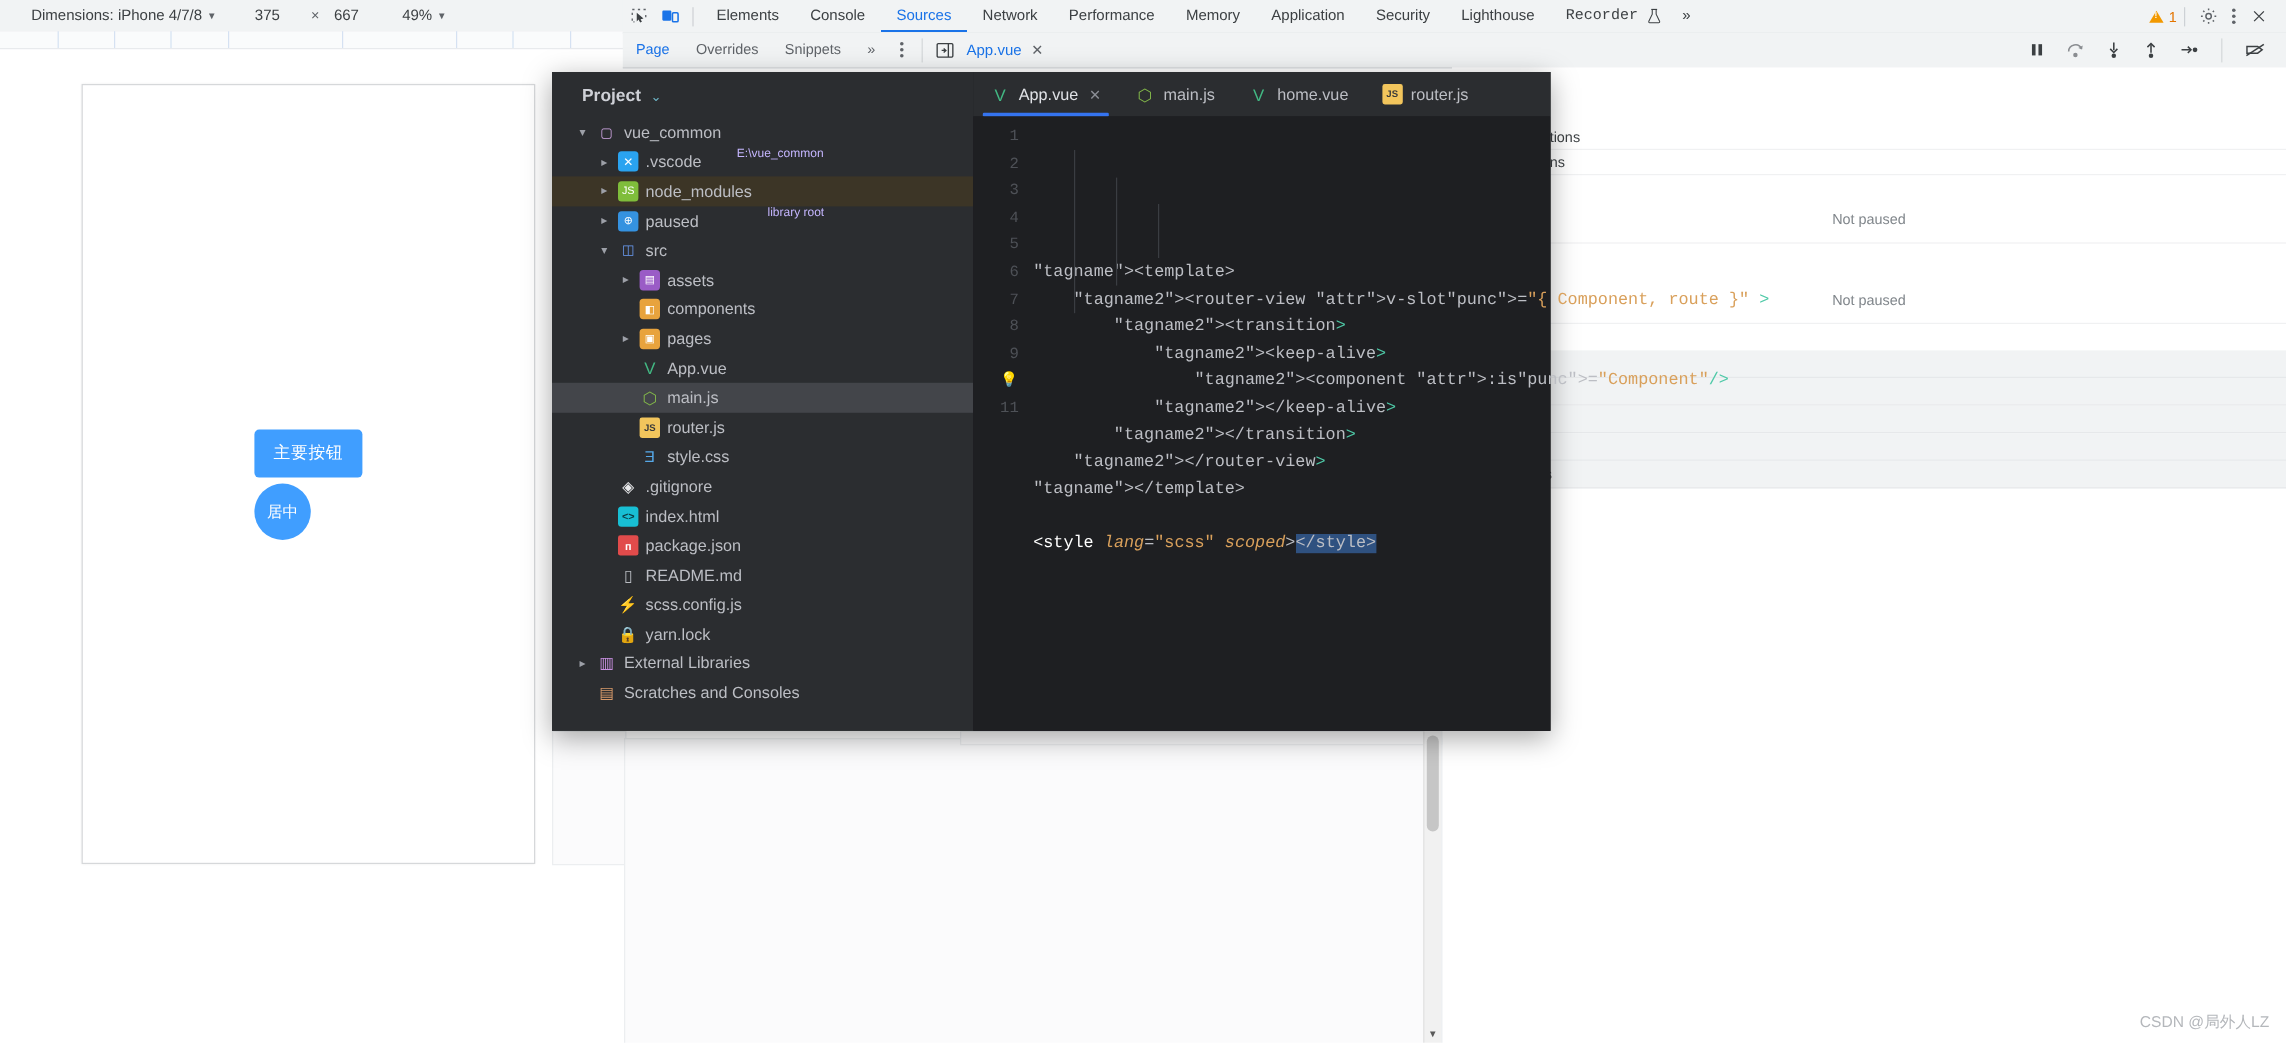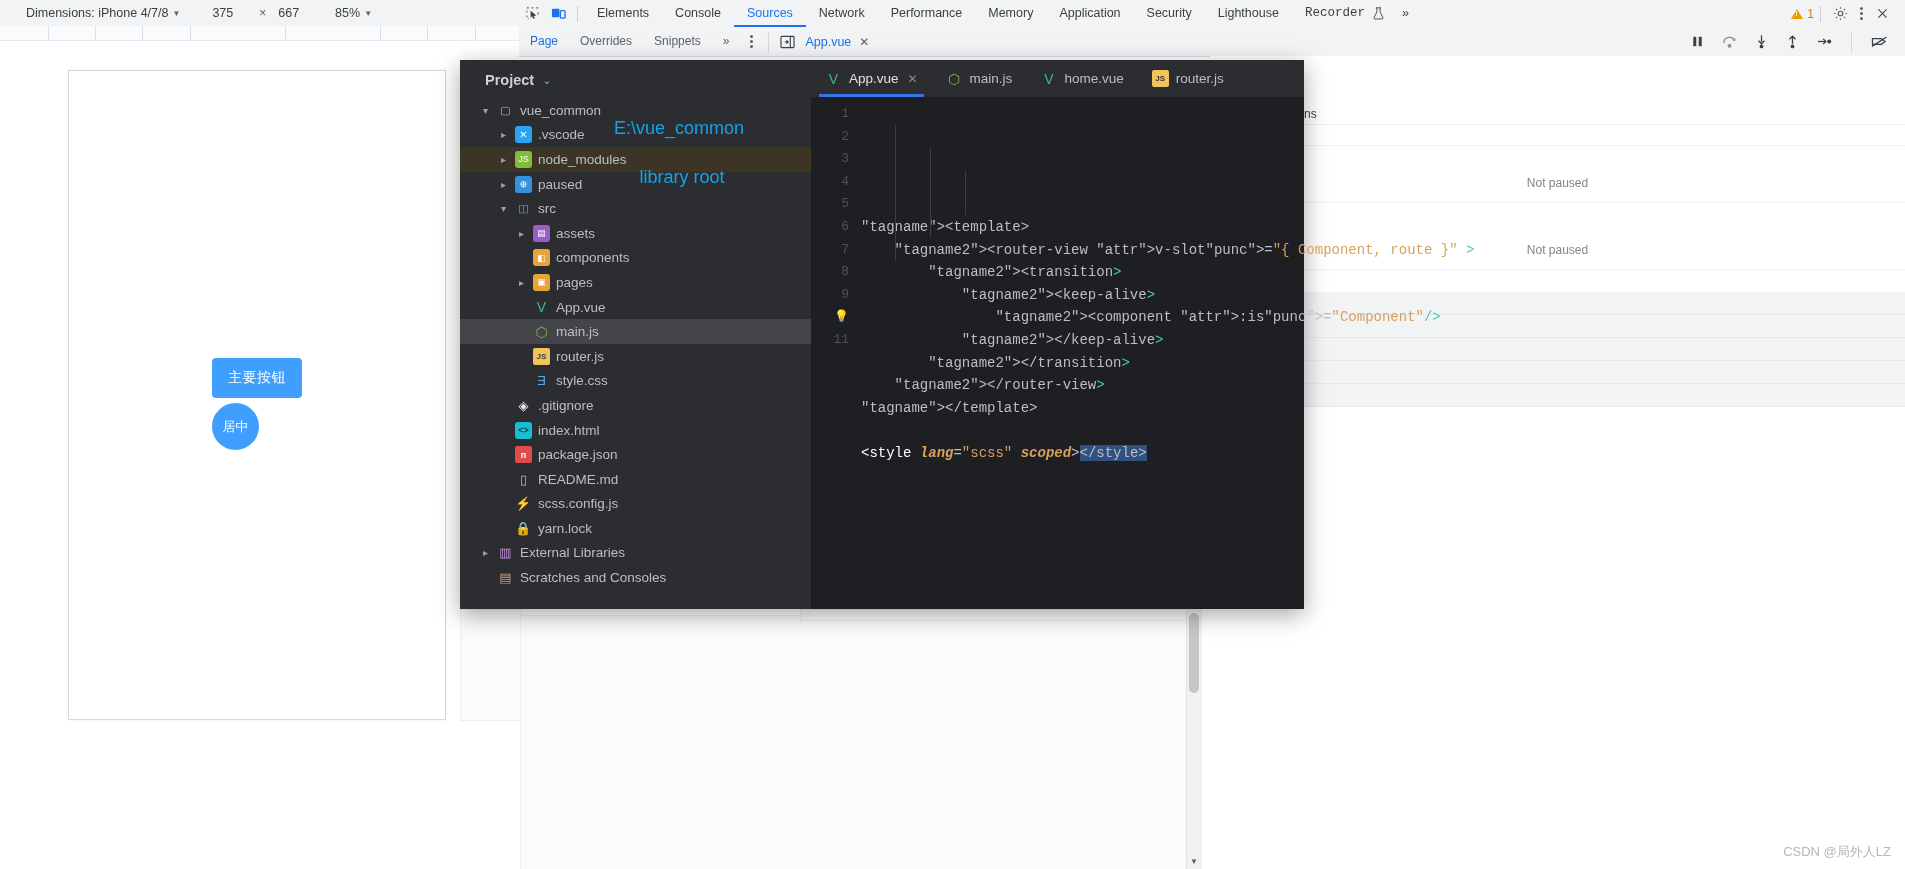--- a/index.html
+++ b/index.html
@@ -89,36 +89,36 @@
     position:absolute; left:1210px; top:56px; width:695px; height:813px;
     background:#ffffff; font-size:12px; color:#3c4043;
   }
   .sb-row { height:20px; line-height:20px; padding-left:10px; border-bottom:1px solid #f0f1f2; color:#3c4043;}
   .sb-section { height:38px; line-height:38px; text-align:center; color:#80868b; background:#fff; border-bottom:1px solid #f0f1f2;}
   .sb-head { height:22px; line-height:22px; padding-left:10px; background:#f1f3f4; color:#3c4043; border-bottom:1px solid #e6e8ea;}
 
   
   .ide {
     position:absolute; left:460px; top:60px; width:832px; height:549px;
-    background:#2b2d30; box-shadow: 0 6px 22px rgba(0,0,0,.35); padding-left: 12px;
+    background:#2b2d30; box-shadow: 0 6px 22px rgba(0,0,0,.35);
   }
   .ide-left { position:absolute; left:0; top:0; width:351px; bottom:0; background:#2b2d30; }
   .proj-head { padding:12px 0 10px 25px; color:#ced0d6; font-size:14.5px; font-weight:bold; display:flex; align-items:center; gap:8px;}
   .proj-caret { color:#6fb7c9; font-size:11px; font-weight:normal; }
 
   .tree { font-size:13.5px; color:#bcbec4; }
   .tnode { height:24.6px; display:flex; align-items:center; gap:6px; white-space:nowrap; padding-right:6px;}
   .tnode.sel-brown { background:#3c3526; }
   .tnode.sel-gray { background:#43454a; }
   .arrow { width:11px; color:#9da0a8; font-size:10px; flex:none; text-align:center;}
   .arrow.open::before { content:"\25BE"; }
   .arrow.closed::before { content:"\25B8"; }
   .arrow.none::before { content:""; }
   .ico { width:17px; height:17px; flex:none; display:inline-flex; align-items:center; justify-content:center; font-size:11px; border-radius:2px;}
-  .hint { color:#0ea5e9; font-size:18px; margin-left:7px;margin-top:36px; }
+  .hint { color:#c4b5fd; font-size:10px; margin-left:7px;margin-top:36px; }
 
   
   .ic-folder { color:#d2a8e6; }
   .ic-vscode { background:#2aa3f0; color:#fff; border-radius:3px; font-size:10px; }
   .ic-node { background:#7fbd3b; color:#fff; border-radius:3px; font-size:9px;}
   .ic-public { background:#3592e0; color:#fff; border-radius:3px; font-size:9px;}
   .ic-src { color:#6c9ef8; }
   .ic-assets { background:#9a5cc6; color:#fff; border-radius:3px; font-size:9px;}
   .ic-comp { background:#e8a33d; color:#fff; border-radius:3px; font-size:9px;}
   .ic-pages { background:#e8a33d; color:#fff; border-radius:3px; font-size:9px;}
@@ -143,21 +143,21 @@
   .ed-tab.active::after { content:""; position:absolute; left:8px; right:8px; bottom:0; height:3px; background:#3574f0; border-radius:1px;}
   .ed-tab .x { color:#8b8e95; font-size:12px; margin-left:2px;}
 
   .code-wrap { position:absolute; left:0; right:0; top:37px; bottom:0; background:#1e1f22; display:flex; }
   .gutter { width:49px; flex:none; text-align:right; padding-top:6px; color:#4e5157; font-family:"Liberation Mono", monospace; font-size:13px; line-height:22.6px;}
   .gutter div { padding-right:11px; position:relative; }
   .bulb { color:#f0c040; font-size:12px; }
   .code { flex:1; padding-top:6px; font-family:"Liberation Mono", monospace; font-size:14px; line-height:22.6px; color:#bcbec4; white-space:pre; position:relative;}
   .code .ln { padding-left:1px; }
   .tagname2 { color:#4ec9a7; }
-  .attr { color:#d9a05b; font-style:italic;font-weight:bold; }
+  .attr { color:#d9a05b; font-style:italic; }
   .str { color:#d9a05b; }
   .punc { color:#bcbec4; }
   .sel { background:#2f5180; }
   .styletag { color:#ffffff; }
   .indent-guide { position:absolute; width:1px; background:#3a3d42; }
 
   .watermark { position:absolute; right:14px; bottom:8px; color:#b4b7bb; font-size:13px; }
 </style>
 </head>
 <body>
@@ -171,21 +171,21 @@
   <div style="position:absolute; left:1186px; top:609px; width:14px; height:260px; background:#f1f1f1; border-left:1px solid #e2e2e2;">
     <div style="position:absolute;left:2px;right:2px;top:4px;height:80px;background:#c6c6c6;border-radius:6px;"></div>
     <div style="position:absolute;left:0;right:0;bottom:0;height:14px;text-align:center;color:#5a5a5a;font-size:8px;line-height:14px;">▼</div>
   </div>
 
   <div class="device-bar">
     <span class="dim-label"><span>Dimensions: iPhone 4/7/8</span><span class="caret">▼</span></span>
     <span class="num">375</span>
     <span class="times">×</span>
     <span class="num2">667</span>
-    <span class="zoom"><span>85%</span><span class="caret">▼</span></span>
+    <span class="zoom"><span>49%</span><span class="caret">▼</span></span>
     <span class="kebab">
         <i></i>
         <i></i>
         <i></i>
       </span>
   </div>
   <div class="ruler">
     <span style="left:48px"></span>
       <span style="left:95px"></span>
       <span style="left:142px"></span>

